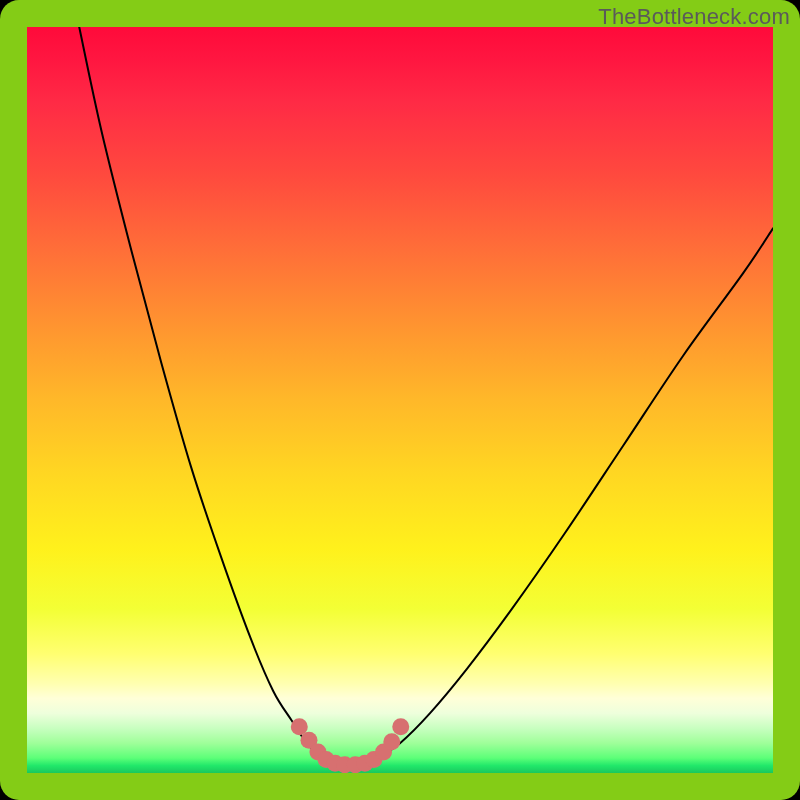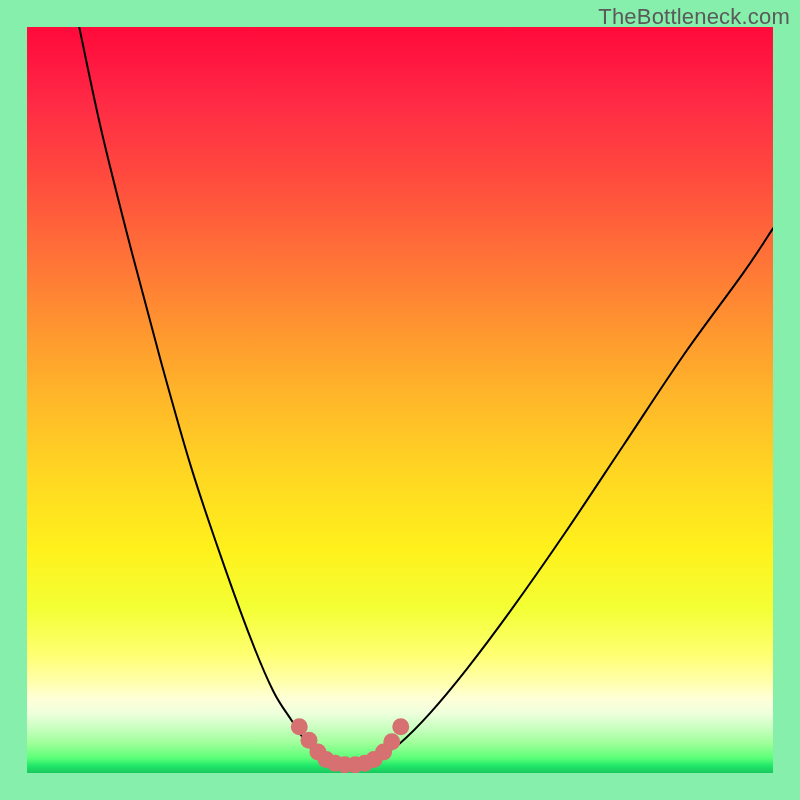--- a/index.html
+++ b/index.html
@@ -10,21 +10,22 @@
     background: #000;
     overflow: hidden;
     font-family: Arial, Helvetica, sans-serif;
   }
   .frame {
     position: absolute;
     top: 0;
     left: 0;
     width: 800px;
     height: 800px;
-    background: #86efac;
+    background: #84cc16;
+    border-radius: 19px;
   }
   .watermark {
     position: absolute;
     top: 4px;
     right: 10px;
     color: #5a5a5a;
     font-size: 22px;
     font-weight: 400;
     letter-spacing: 0.2px;
     z-index: 10;

